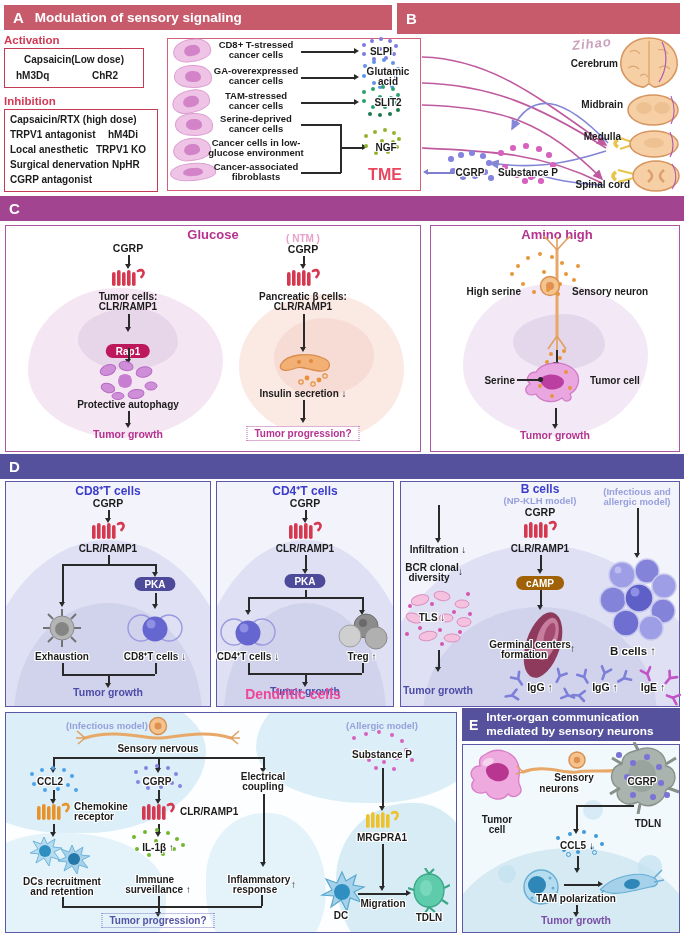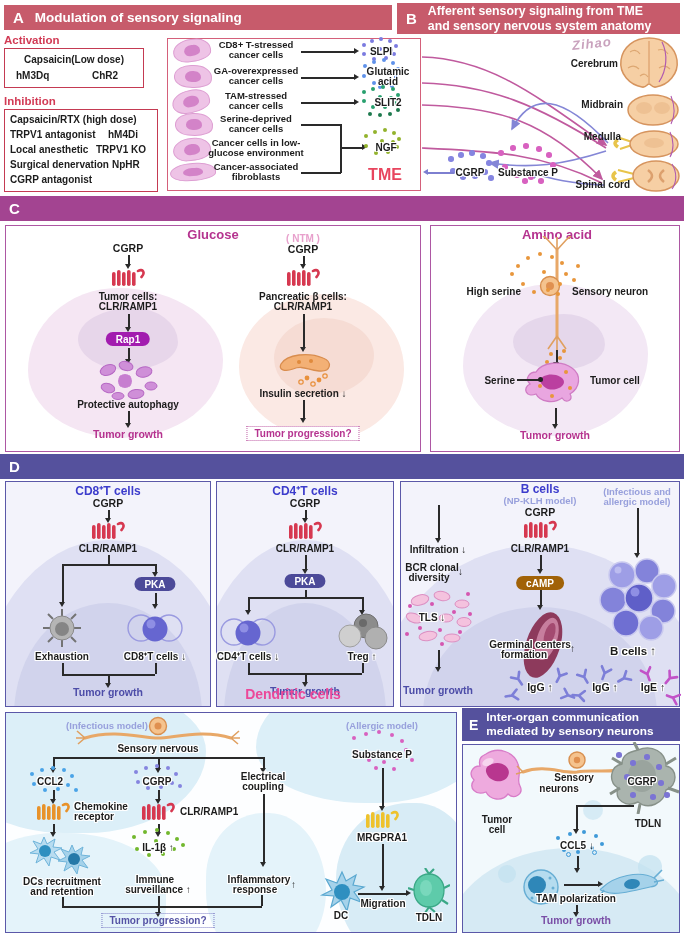--- a/index.html
+++ b/index.html
@@ -65,24 +65,20 @@
 
 <div id="fig">
 
   <div class="hdr rose" style="left:4px;top:5px;width:388px;height:25px">
     <span class="letter">A</span>
     <span class="htitle">Modulation of sensory signaling</span>
   </div>
 
   <div class="hdr rose" style="left:397px;top:3px;width:283px;height:31px">
     <span class="letter">B</span>
-    <span style="font-size:12.3px;line-height:1.15">
-      <b>Afferent sensory signaling from TME</b>
-      <b>and sensory nervous system anatomy</b>
-    </span>
   </div>
 
   <div class="t" style="left:4px;top:34px;font-size:11.5px;color:#d23b55">Activation</div>
   <div class="box bred" style="left:4px;top:48px;width:140px;height:40px"></div>
   <div class="t c" style="left:74px;top:54px">Capsaicin(Low dose)</div>
   <div class="t" style="left:16px;top:70px">hM3Dq</div>
   <div class="t" style="left:92px;top:70px">ChR2</div>
 
   <div class="t" style="left:4px;top:95px;font-size:11.5px;color:#d23b55">Inhibition</div>
   <div class="box bred" style="left:4px;top:109px;width:154px;height:83px"></div>
@@ -212,21 +208,21 @@
   <div class="t c" style="left:213px;top:228px;font-size:13px;color:#b5338f">Glucose</div>
 
   <div class="t c" style="left:128px;top:243px;font-size:10.5px">CGRP</div>
   <i class="va" style="left:128px;top:255px;height:9px"></i>
   <svg class="gpcr" style="left:111px;top:268px;color:#d63850" width="34" height="20" viewBox="0 0 34 20">
       <use href="#gpcr"></use>
     </svg>
   <div class="t c" style="left:128px;top:291px">Tumor cells:</div>
   <div class="t c" style="left:128px;top:301px">CLR/RAMP1</div>
   <i class="va" style="left:128px;top:314px;height:13px"></i>
-  <div class="pill" style="left:128px;top:332px;background:#a21caf">Rap1</div>
+  <div class="pill" style="left:128px;top:344px;background:#be185d">Rap1</div>
   <i class="va" style="left:128px;top:348px;height:11px"></i>
   <svg class="icon" style="left:96px;top:360px" width="64" height="40" viewBox="0 0 64 40">
     <g fill="#cf8fd8" stroke="#b668c4" stroke-width="1">
       <ellipse cx="12" cy="10" rx="8" ry="5" transform="rotate(-20 12 10)"></ellipse>
         <ellipse cx="30" cy="6" rx="7" ry="4.5" transform="rotate(15 30 6)"></ellipse>
       <ellipse cx="48" cy="12" rx="8" ry="5" transform="rotate(-12 48 12)"></ellipse>
         <ellipse cx="55" cy="26" rx="6" ry="4"></ellipse>
       <ellipse cx="12" cy="28" rx="7" ry="4.5" transform="rotate(18 12 28)"></ellipse>
         <ellipse cx="40" cy="34" rx="8" ry="4.5" transform="rotate(-8 40 34)"></ellipse>
       <ellipse cx="22" cy="36" rx="6" ry="3.5"></ellipse>
@@ -258,21 +254,21 @@
     <circle cx="48" cy="26" r="2.2" fill="none" stroke="#e8903c" stroke-width="1.2"></circle>
   </svg>
   <div class="t c" style="left:303px;top:388px">Insulin secretion ↓</div>
   <i class="va" style="left:303px;top:400px;height:18px"></i>
   <div class="dotted" style="left:303px;top:426px;border:1.5px dotted #c060a8;color:#b5338f">Tumor progression?</div>
 
   <div class="box bmag" style="left:430px;top:225px;width:250px;height:227px">
     <i class="blob" style="left:32px;top:58px;width:185px;height:152px;background:#f3e8f5;border-radius:48% 52% 50% 50%/54% 46% 54% 46%"></i>
     <i class="blob" style="left:82px;top:88px;width:92px;height:56px;background:#e5d7eb;border-radius:55% 45% 50% 50%/50% 55% 45% 50%"></i>
   </div>
-  <div class="t c" style="left:557px;top:228px;font-size:13px;color:#b5338f">Amino acid</div>
+  <div class="t c" style="left:557px;top:228px;font-size:13px;color:#b5338f">Amino high</div>
   <svg class="icon" style="left:535px;top:236px" width="44" height="126" viewBox="0 0 44 126">
     <path d="M22 14 L22 100" stroke="#e8a868" stroke-width="3" stroke-linecap="round"></path>
     <path d="M22 14 L12 3 M22 14 L32 3 M22 14 L22 1 M12 3 L8 0 M32 3 L36 0" stroke="#e0a060" stroke-width="1.6" fill="none"></path>
     <circle cx="15" cy="50" r="9.5" fill="#f5c38e" stroke="#d89050" stroke-width="1.4"></circle>
     <circle cx="15" cy="50" r="4" fill="#e09050"></circle>
     <path d="M22 100 L13 113 M22 100 L31 113 M22 100 L22 115" stroke="#e0a060" stroke-width="1.6"></path>
   </svg>
   <i class="cluster" style="left:516px;top:264px;color:#e8963c;box-shadow:10px -8px,22px -12px,34px -9px,44px -3px,48px 8px,42px 18px,30px 24px,16px 26px,5px 18px,26px 6px,40px 28px,56px 14px,-6px 8px,60px 0"></i>
   <div class="t r" style="left:521px;top:286px">High serine</div>
   <div class="t" style="left:572px;top:286px">Sensory neuron</div>

